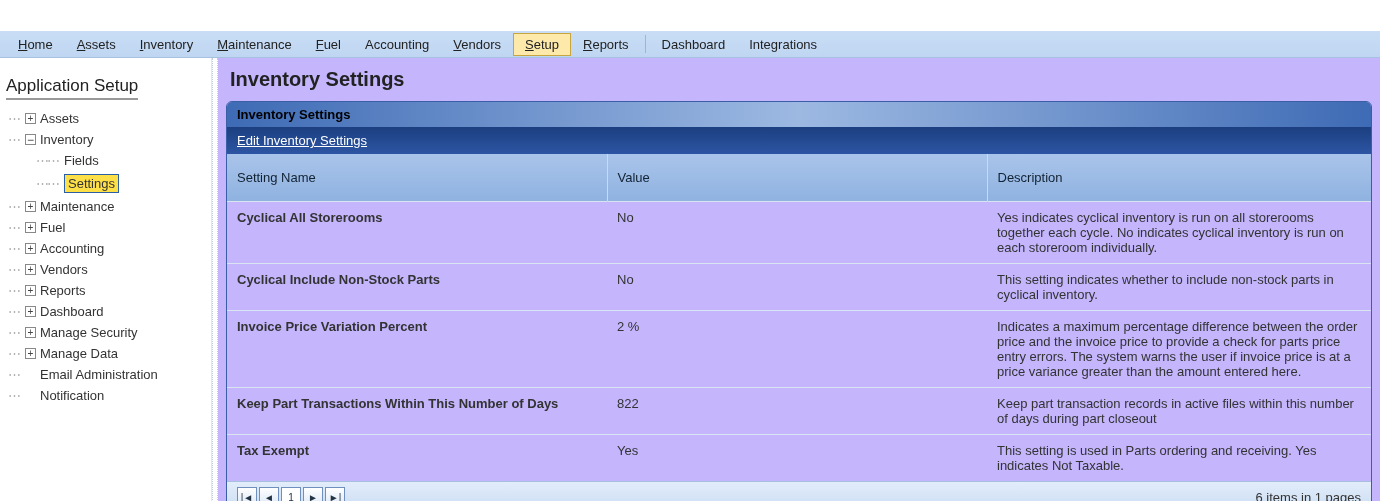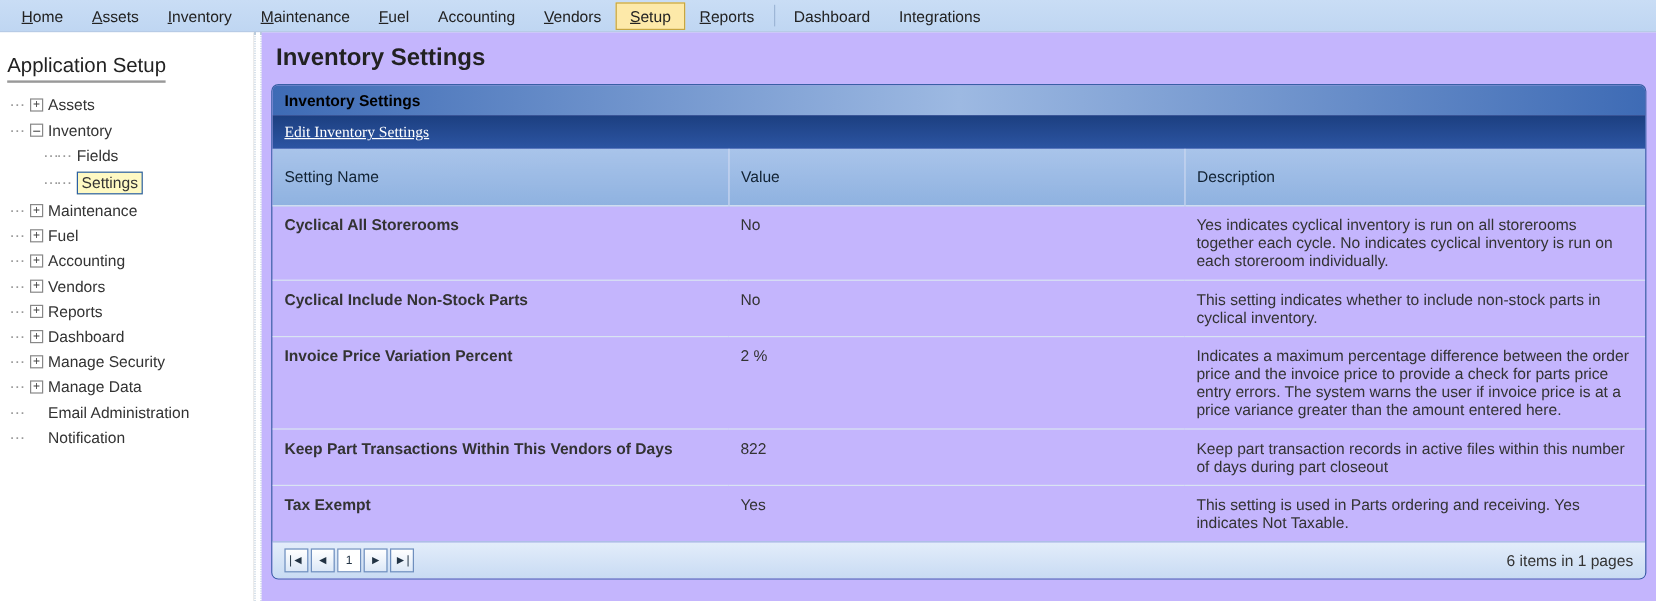--- a/index.html
+++ b/index.html
@@ -1,46 +1,46 @@
 <!DOCTYPE html>
 <html><head>
 <meta charset="utf-8">
 <style>
   * { box-sizing: border-box; }
   html, body { margin: 0; padding: 0; font-family: "Segoe UI", Tahoma, sans-serif; font-size: 13px; color: #333; background: #fff; }
   body { width: 1380px; height: 501px; overflow: hidden; }
 
   
-  .menubar { background: linear-gradient(#c9ddf5, #bfd6f2); height: 27px; display: flex; align-items: center; padding: 0 6px; gap: 0; border-bottom: 1px solid #a8c0e0; }
+  .menubar { background: linear-gradient(#c9ddf5, #bfd6f2); height: 27px; display: flex; align-items: center; padding: 0 6px; gap: 0; border-bottom: 1px solid #a8c0e0; margin-top: 31px; }
   .menubar .menuitem { padding: 4px 12px; cursor: default; color: #222; }
   .menubar .menuitem u { text-decoration: underline; }
   .menubar .sep { width: 1px; height: 18px; background: #9db6d6; margin: 0 4px; }
   .menubar .menuitem.selected { background: #fde9a9; border: 1px solid #c7a640; padding: 3px 11px; text-align: center; }
 
   .layout { display: flex; height: calc(501px - 27px); }
   .sidebar { width: 212px; padding: 12px 6px 0 6px; background: #fff; border-right: 1px solid #e6e6e6; overflow-y: auto; }
   .section-title { font-size: 17px; color: #222; border-bottom: 2px solid #999; display: inline-block; padding-bottom: 2px; margin: 6px 0 8px 0; font-weight: 400; }
   .tree { list-style: none; margin: 0; padding: 0; }
   .tree li { padding: 3px 0 3px 4px; display: flex; align-items: center; gap: 4px; }
   .tree li.child { padding-left: 30px; }
   .tree li.root { padding-left: 2px; }
   .dotline { color: #999; margin-right: 2px; letter-spacing: -2px; }
   .plusbox { width: 11px; height: 11px; border: 1px solid #888; background: #fff; color: #444; font-size: 10px; line-height: 9px; text-align: center; display: inline-flex; align-items: center; justify-content: center; cursor: pointer; }
   .minusbox { width: 11px; height: 11px; border: 1px solid #888; background: #fff; color: #444; font-size: 12px; line-height: 8px; text-align: center; display: inline-flex; align-items: center; justify-content: center; cursor: pointer; }
   .tree .label { cursor: pointer; }
-  .tree .selected-label { border: 1px solid #2a5fa5; background: #fef9c3; padding: 1px 3px; }
+  .tree .selected-label { border: 1px solid #2a5fa5; background: #fde047; padding: 1px 3px; }
 
   .resizer { width: 6px; background: #fff; border-left: 1px dotted #bcd; border-right: 1px dotted #bcd; cursor: col-resize; }
 
   .main { flex: 1; padding: 10px 8px 8px 8px; overflow: hidden; background: #c4b5fd; }
   .page-title { font-size: 20px; font-weight: 700; color: #222; margin: 0 0 10px 4px; }
   .panel { border: 1px solid #3a5fa5; border-radius: 6px; overflow: hidden; }
   .panel-header { background: linear-gradient(90deg,#3e6bb5 0%, #9db9e2 50%, #3e6bb5 100%); color: #000; font-weight: 700; padding: 5px 10px; }
   .panel-sub { background: linear-gradient(#1c3f80,#2c55a3); color: #fff; padding: 6px 10px; }
-  .panel-sub a { color: #fff; text-decoration: underline; cursor: pointer; font-family: Liberation Serif, serif; }
+  .panel-sub a { color: #fff; text-decoration: underline; cursor: pointer; }
   table.grid { width: 100%; border-collapse: collapse; }
   table.grid th { background: linear-gradient(#a9c4ea,#8fb2e0); color: #123; text-align: left; padding: 16px 10px; font-weight: 400; border-right: 1px solid #cbd9ef; }
   table.grid th:last-child { border-right: none; margin-left: 12px; }
   table.grid td { padding: 8px 10px; border-top: 1px solid #d9e4f2; vertical-align: top; color: #333; }
   table.grid td.col-name { width: 380px; font-weight: bold; }
   table.grid td.col-val { width: 380px; }
   .panel-footer { background: linear-gradient(#e3edfa,#c8dbf3); padding: 5px 10px; display: flex; align-items: center; justify-content: space-between; border-top: 1px solid #a8c0e0; }
   .pager { display: flex; gap: 2px; }
   .pager-btn { width: 20px; height: 20px; border: 1px solid #6f8fbe; background: linear-gradient(#fff,#dce8f7); display: flex; align-items: center; justify-content: center; font-size: 10px; color: #234; cursor: pointer; }
   .pager-btn.current { background: #fff; }
@@ -162,21 +162,21 @@
               <td class="col-name">Cyclical Include Non-Stock Parts</td>
               <td class="col-val">No</td>
               <td>This setting indicates whether to include non-stock parts in cyclical inventory.</td>
             </tr>
             <tr>
               <td class="col-name">Invoice Price Variation Percent</td>
               <td class="col-val">2 %</td>
               <td>Indicates a maximum percentage difference between the order price and the invoice price to provide a check for parts price entry errors. The system warns the user if invoice price is at a price variance greater than the amount entered here.</td>
             </tr>
             <tr>
-              <td class="col-name">Keep Part Transactions Within This Vendors of Days</td>
+              <td class="col-name">Keep Part Transactions Within This Number of Days</td>
               <td class="col-val">822</td>
               <td>Keep part transaction records in active files within this number of days during part closeout</td>
             </tr>
             <tr>
               <td class="col-name">Tax Exempt</td>
               <td class="col-val">Yes</td>
               <td>This setting is used in Parts ordering and receiving. Yes indicates Not Taxable.</td>
             </tr>
           </tbody>
       </table>

